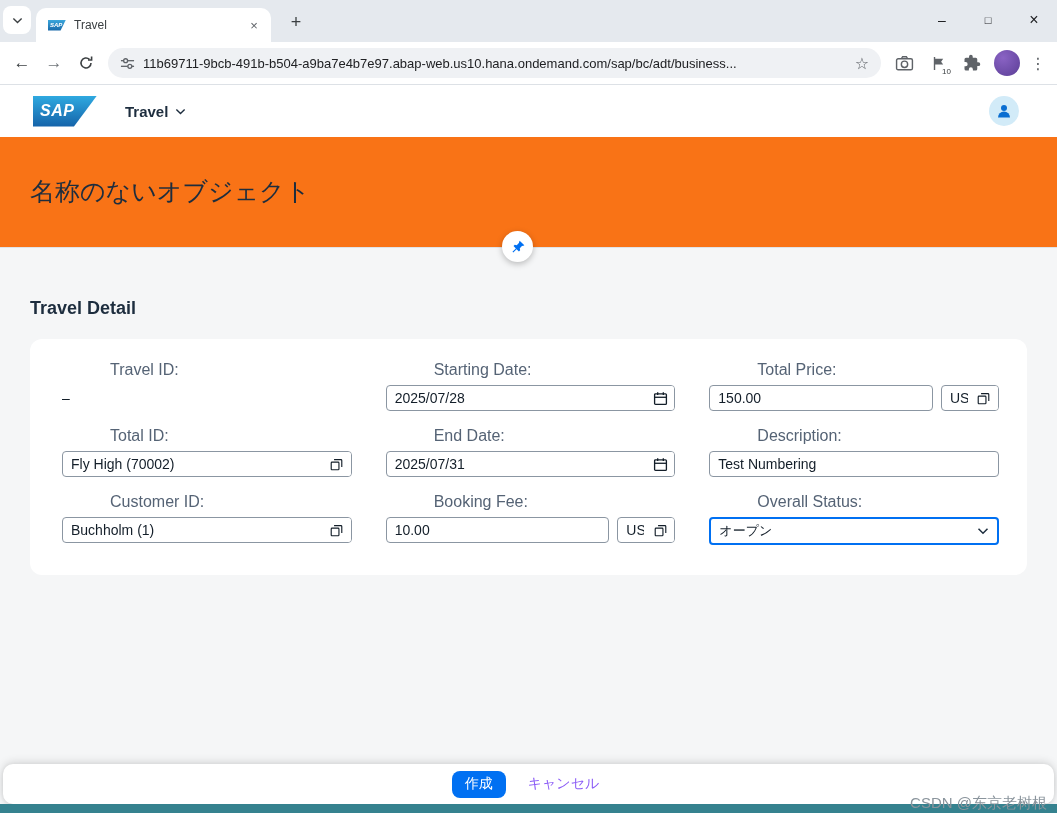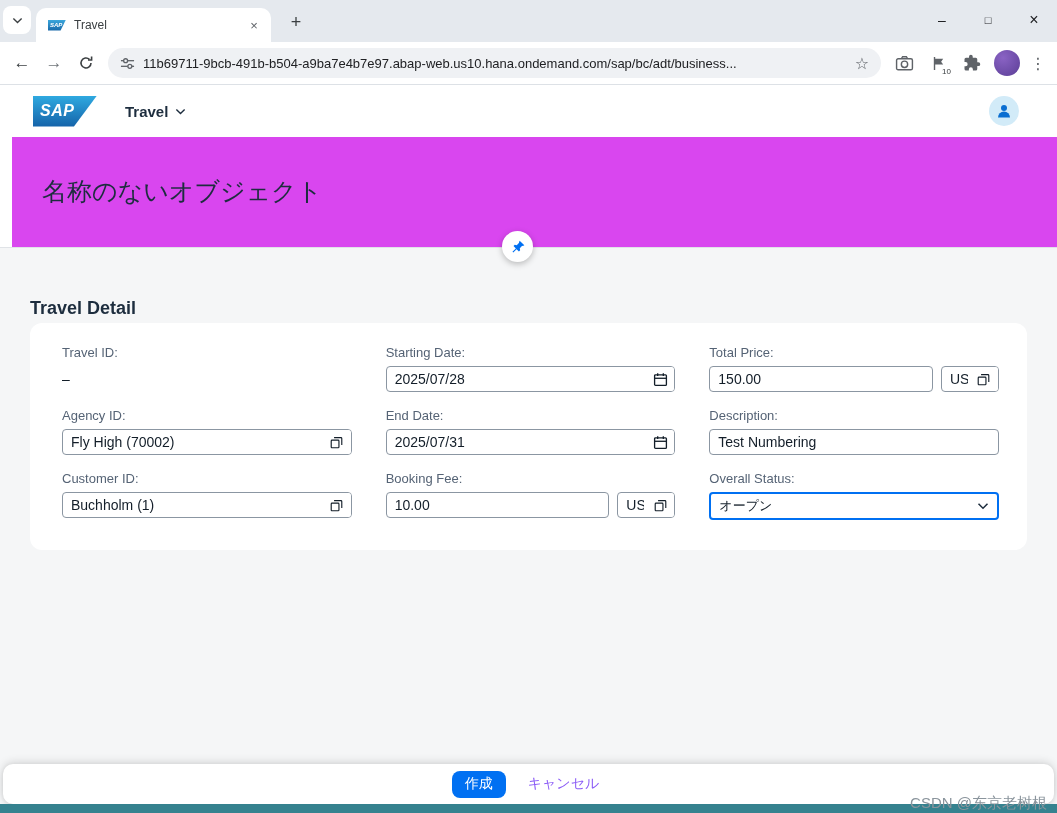--- a/index.html
+++ b/index.html
@@ -53,33 +53,33 @@
   .shellbar { position:absolute; top:0; left:0; right:0; height:52px; background:#fff; display:flex;
     align-items:center; padding:0 38px 0 33px; }
   .sap-logo { width:64px; height:31px; background:linear-gradient(180deg,#2FA9E0,#1563A9);
     clip-path:polygon(0 0,100% 0,64% 100%,0 100%); color:#fff; font-weight:bold; font-style:italic;
     font-size:16px; letter-spacing:.5px; display:flex; align-items:center; padding-left:7px; }
   .app-menu { margin-left:28px; display:flex; align-items:center; gap:7px; font-size:15px; font-weight:bold;
     color:#1D2D3E; cursor:pointer; }
   .shell-avatar { margin-left:auto; width:30px; height:30px; border-radius:50%; background:#D2EBF8;
     display:flex; align-items:center; justify-content:center; cursor:pointer; border:none; }
 
-  .title-area { position:absolute; top:52px; left:12px; right:0; height:110px; background:#d946ef; }
+  .title-area { position:absolute; top:52px; left:0; right:0; height:110px; background:#f97316; }
   .page-title { margin:0; padding:38px 0 0 30px; font-size:25px; font-weight:500; color:#1D2D3E; }
 
   .content { position:absolute; top:162px; left:0; right:0; bottom:0; background:#F5F6F7;
     border-top:1px solid #E0E3E7; padding:50px 30px 0; }
   .pin-btn { position:absolute; top:146px; left:502px; width:31px; height:31px; border-radius:50%;
     background:#fff; border:none; box-shadow:0 2px 6px rgba(0,0,0,.25); display:flex; align-items:center;
     justify-content:center; z-index:3; cursor:pointer; }
 
-  .section-title { margin:0 0 4px; font-size:18px; font-weight:bold; color:#1D2D3E; }
+  .section-title { margin:0 0 20px; font-size:18px; font-weight:bold; color:#1D2D3E; }
   .card { background:#fff; border-radius:12px; padding:22px 28px 30px 32px; }
   .form-grid { display:grid; grid-template-columns:1fr 1fr 1fr; column-gap:34px; row-gap:16px; }
-  .field label { display:block; font-size:13px; color:#556375; margin-bottom:6px; }
+  .field label { display:block; font-size:16px; color:#556375; margin-bottom:6px;margin-left:48px; }
   .control { position:relative; }
   input.txt { width:100%; height:26px; border:1px solid #8B96A2; border-radius:4px; padding:0 8px;
     font-size:14px; color:#131E29; font-family:inherit; background:#fff; }
   input.has-icon { padding-right:30px; }
   input.num { text-align:left; }
   .input-icon { position:absolute; right:1px; top:1px; width:28px; height:24px; display:flex;
     align-items:center; justify-content:center; cursor:pointer; background:#fff; border-radius:3px; }
   .currency-row { display:flex; gap:8px; }
   .currency-row .amount-wrap { flex:1; position:relative; }
   .currency-box { width:58px; position:relative; flex:0 0 auto; }
@@ -225,21 +225,21 @@
                 <svg width="13" height="13" viewBox="0 0 16 16" fill="none" stroke="#131E29" stroke-width="1.4">
                     <rect x="1.5" y="5" width="9.5" height="9.5" rx="1"></rect>
                     <path d="M5 2h8.5a1 1 0 0 1 1 1V11"></path>
                   </svg>
               </span>
             </div>
           </div>
         </div>
 
         <div class="field">
-          <label>Agency ID:</label>
+          <label>Total ID:</label>
           <div class="control">
             <input class="txt has-icon" value="Fly High (70002)" style="">
             <span class="input-icon">
               <svg width="13" height="13" viewBox="0 0 16 16" fill="none" stroke="#131E29" stroke-width="1.4">
                   <rect x="1.5" y="5" width="9.5" height="9.5" rx="1"></rect>
                   <path d="M5 2h8.5a1 1 0 0 1 1 1V11"></path>
                 </svg>
             </span>
           </div>
         </div>

